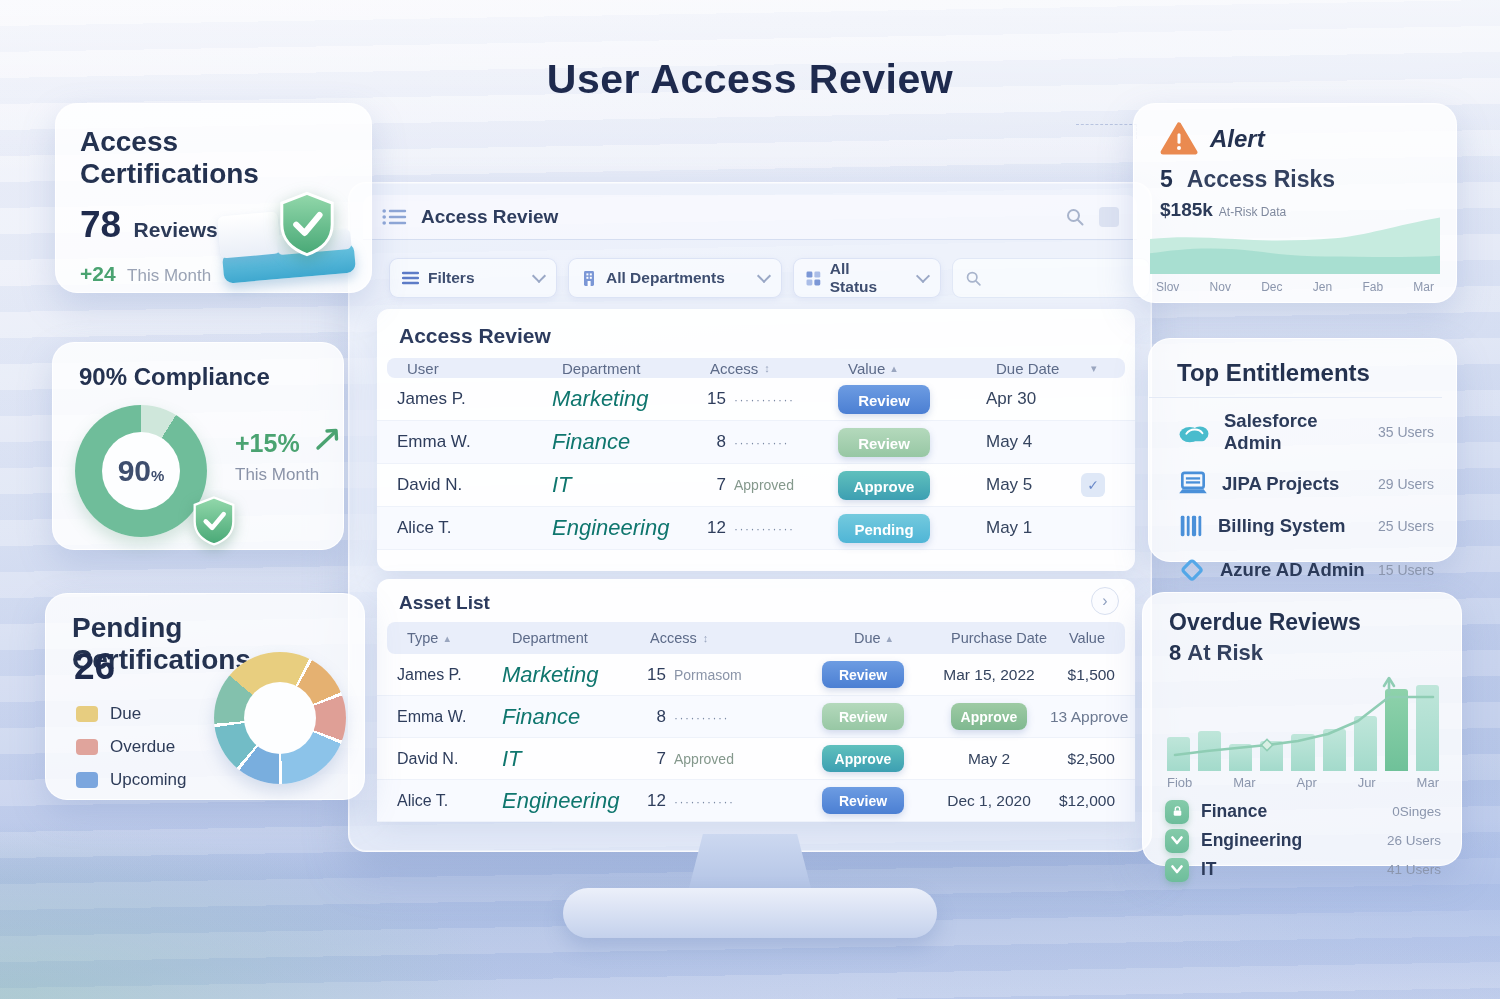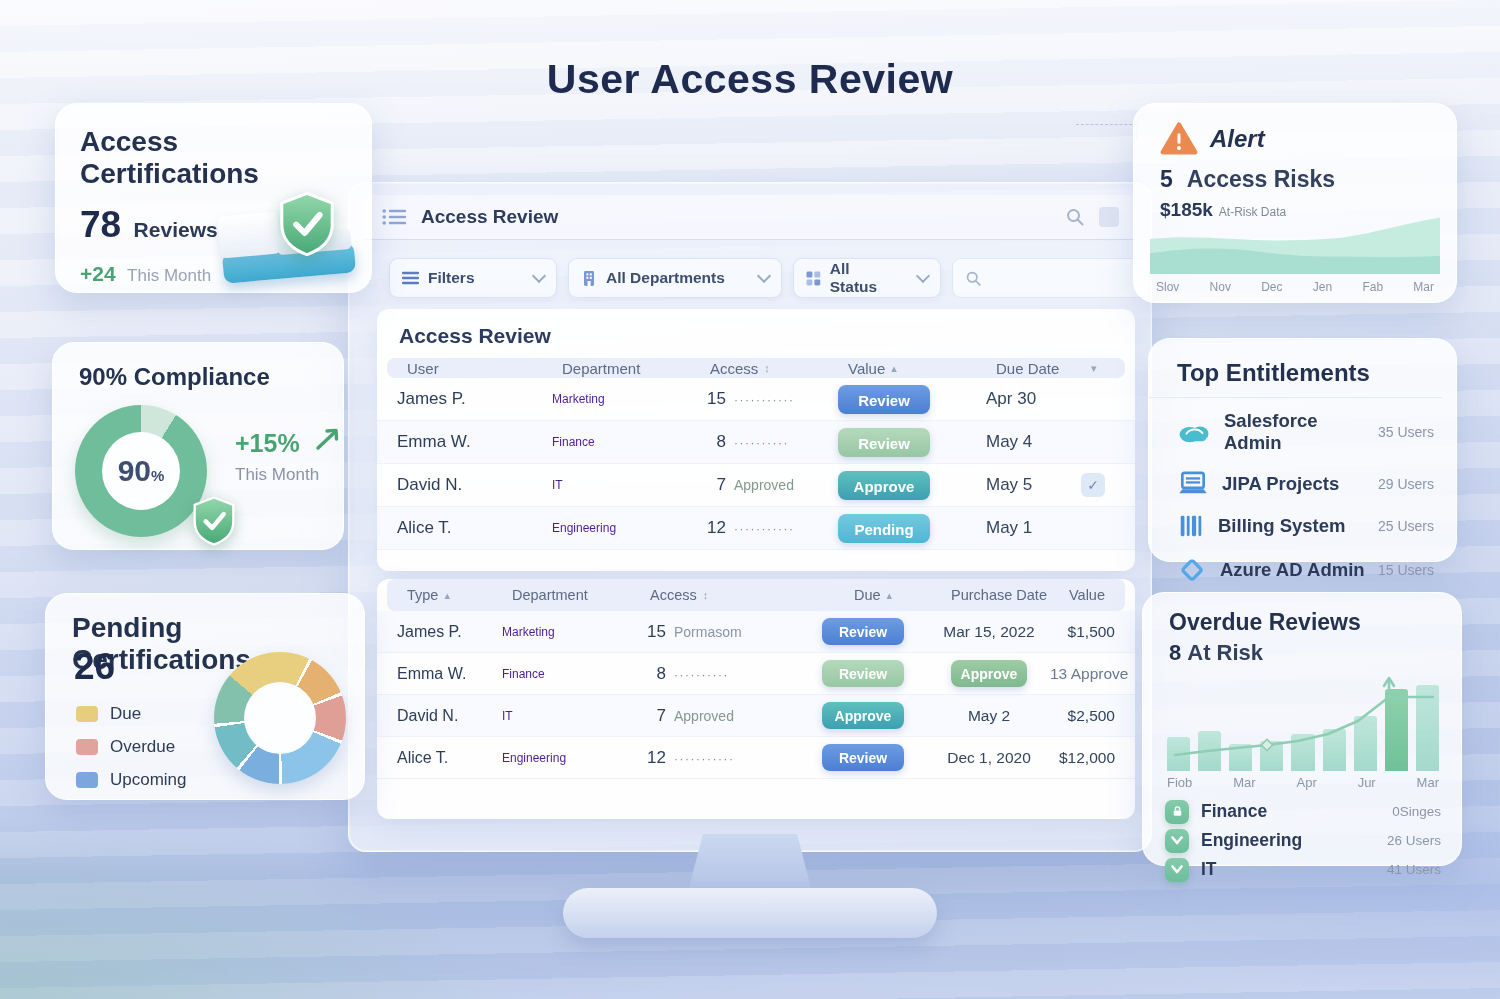--- a/index.html
+++ b/index.html
@@ -50,21 +50,21 @@
   .panel-title{font-size:21px;font-weight:700;color:#2c3b5e;padding:15px 0 10px 22px;}
   .panel-title.sm{font-size:19px;padding:13px 0 8px 22px;}
 
   .thead,.t-row{display:grid;grid-template-columns:155px 148px 138px 148px 95px 34px;align-items:center;
     padding:0 20px;}
   .thead{height:20px;background:#e9eefa;border-radius:8px;margin:0 10px;color:#5c6a88;font-size:15px;}
   .t-row{height:42px;border-bottom:1px solid #eef2fa;font-size:17px;color:#2e3d5c;}
   .t-row:nth-child(even){background:#f8faff;}
   .th{display:flex;align-items:center;gap:6px;}
   .sort{font-size:11px;color:#9aa6bf;}
-  .cell-dept{font-size:12px;color:#4c1d95;}
+  .cell-dept{font-size:22px;color:#0f766e;font-style:italic;}
   .cell-access{display:flex;align-items:baseline;gap:8px;}
   .cell-access .num{width:26px;text-align:right;font-size:17px;color:#2e3d5c;}
   .mask{font-size:12px;letter-spacing:1.5px;color:#7b8aa4;}
   .approved-txt{font-size:14px;color:#84988c;}
   .btn{display:inline-block;min-width:92px;height:29px;line-height:29px;text-align:center;border:none;
     border-radius:8px;color:#fff;font-size:15px;font-weight:600;font-family:inherit;cursor:pointer;
     box-shadow:0 3px 7px rgba(90,120,180,.25);}
   .btn.blue{background:linear-gradient(180deg,#6d9ce2,#4b7fd3);}
   .btn.green{background:linear-gradient(180deg,#b4d9bc,#97c7a4);}
   .btn.teal{background:linear-gradient(180deg,#5fc0bd,#3d9fb2);}
@@ -322,20 +322,25 @@
           <span class="num">12</span>
           <span class="mask">···········</span>
         </div>
         <div><button class="btn cyan">Pending</button></div>
         <div class="cell-due">May 1</div>
         <div></div>
       </div>
     </div>
 
     <div class="panel panel-asset">
+      <div class="asset-head">
+        <div class="panel-title sm">Asset List</div>
+        <span class="spacer"></span>
+        <span class="circle-btn">›</span>
+      </div>
       <div class="thead2">
         <div class="th">
             <span>Type</span>
             <span class="sort">▴</span>
           </div>
         <div class="th">
             <span>Department</span>
           </div>
         <div class="th">
             <span>Access</span>

